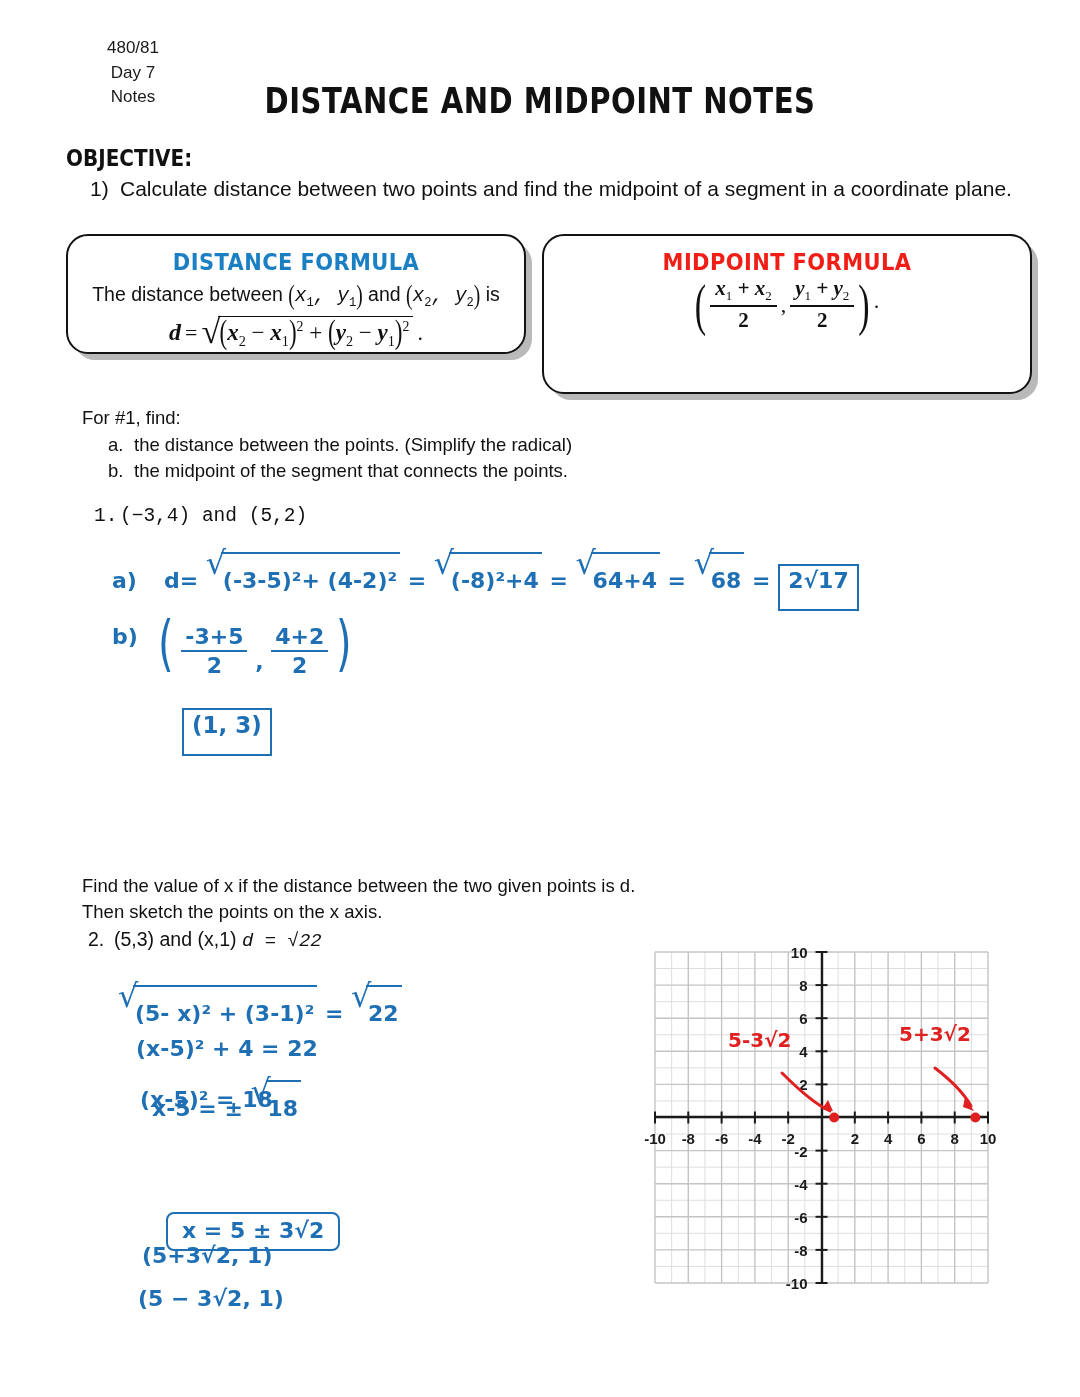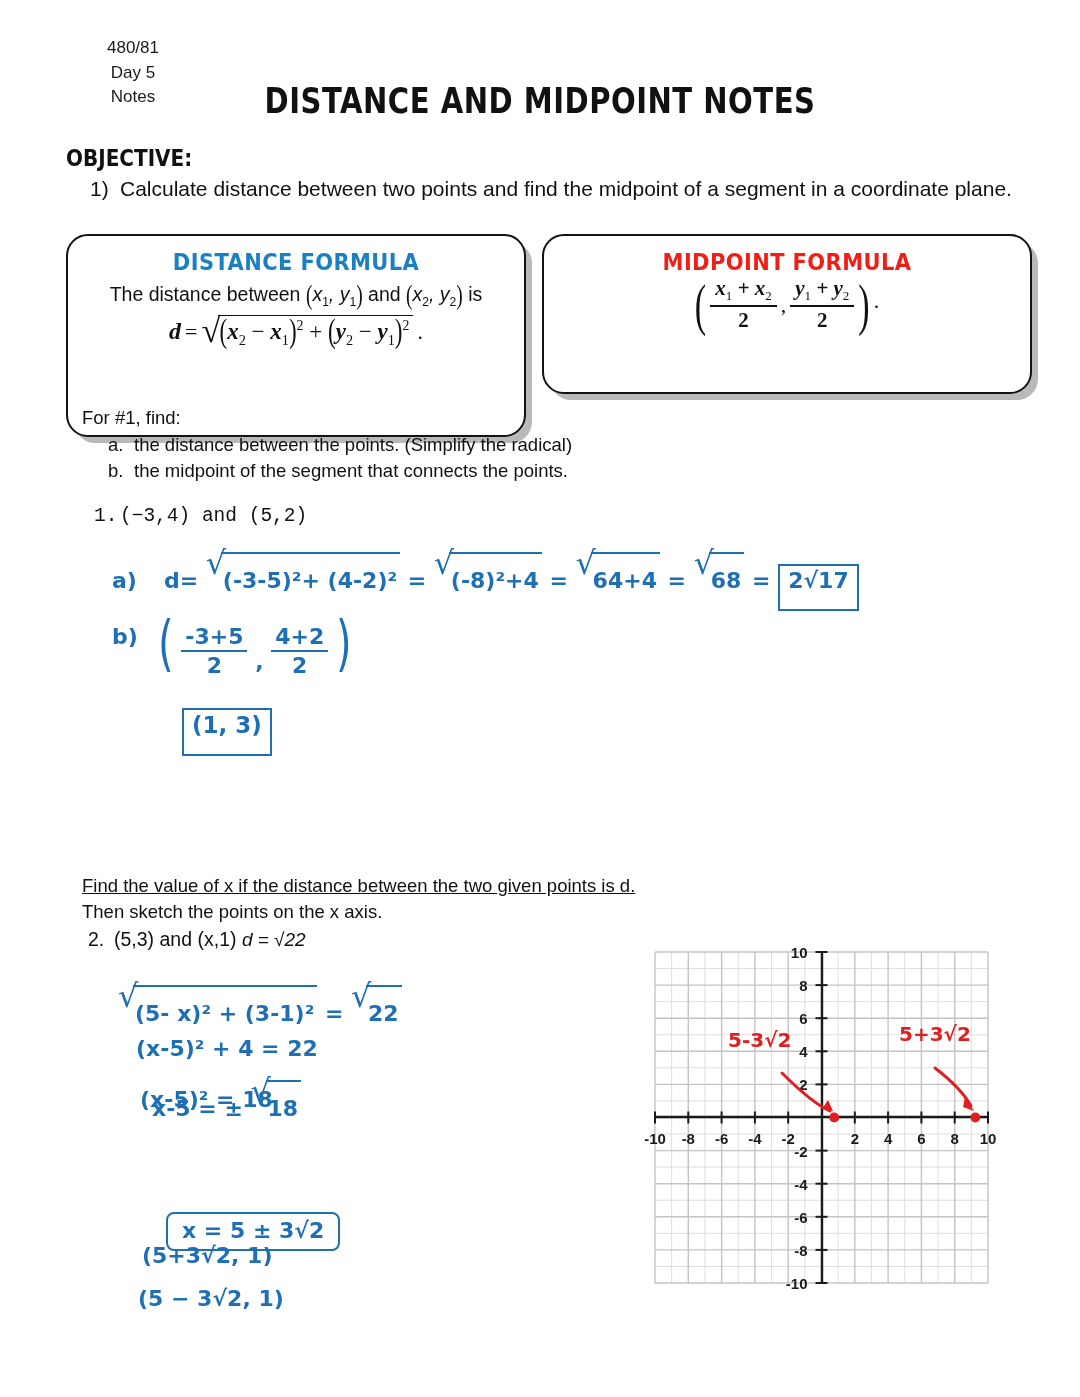--- a/index.html
+++ b/index.html
@@ -64,21 +64,21 @@
   
   .formula-box {
     position: absolute;
     box-sizing: border-box;
     background: #ffffff;
     border: 2.5px solid #121212;
     border-radius: 22px;
     box-shadow: 7px 7px 0 -1px #b9b9b9;
     padding-top: 14px;
   }
-  #distance-box { left: 66px; top: 234px; width: 460px; height: 203px; }
+  #distance-box { left: 66px; top: 234px; width: 460px; height: 120px; }
   #midpoint-box { left: 542px; top: 234px; width: 490px; height: 160px; }
 
   .formula-title {
     text-align: center;
     font-family: "DejaVu Sans", sans-serif;
     font-weight: bold;
     font-size: 21px;
     letter-spacing: 0.4px;
     transform: scaleY(1.12);
   }
@@ -91,21 +91,21 @@
     margin-top: 9px;
     white-space: nowrap;
   }
   .formula-body {
     text-align: center;
     margin-top: 6px;
     font-family: "Liberation Serif", serif;
   }
 
   
-  .mi { font-family: Liberation Sans, sans-serif; font-style: italic; }
+  .mi { font-family: Liberation Mono, monospace; font-style: italic; }
   .mi-b { font-family: "Liberation Serif", serif; font-style: italic; font-weight: bold; }
   sub.ms { font-size: 0.62em; font-style: normal; font-weight: normal; }
   sup.ms { font-size: 0.60em; font-style: normal; font-weight: normal; }
   .paren {
     font-family: "Liberation Serif", serif;
     display: inline-block;
     transform: scaleY(1.45);
     font-style: normal;
   }
   .radical-wrap {
@@ -137,21 +137,21 @@
   
   .prompt {
     position: absolute;
     font-size: 18.5px;
     white-space: nowrap;
   }
   #for-one { left: 82px; top: 407px; }
   #item-a  { left: 108px; top: 434px; }
   #item-b  { left: 108px; top: 460px; }
   #prob1   { left: 94px;  top: 505px; font-size: 19.5px; font-family: Liberation Mono, monospace; }
-  #find-x-1 { left: 82px; top: 875px; text-decoration: underline; }
+  #find-x-1 { left: 82px; top: 875px; }
   #find-x-2 { left: 82px; top: 901px; }
   #prob2    { left: 88px; top: 928px; font-size: 19.5px; }
   .lbl { display: inline-block; width: 26px; }
 
   
   .hw {
     position: absolute;
     color: #1f6fb5;
     font-family: "DejaVu Sans", sans-serif;
     font-weight: bold;
@@ -219,21 +219,21 @@
     width: 420px;
     height: 380px;
   }
   #graph-svg { display: block; }
 </style>
 </head>
 <body>
 
 <div id="header-meta">
   <div>480/81</div>
-  <div>Day 5</div>
+  <div>Day 7</div>
   <div>Notes</div>
 </div>
 
 <div id="page-title">DISTANCE AND MIDPOINT NOTES</div>
 
 <div id="objective-heading">OBJECTIVE:</div>
 <div id="objective-item">
   <span class="num">1)</span><span>Calculate distance between two points and find the midpoint of a segment in a coordinate plane.</span>
 </div>
 

